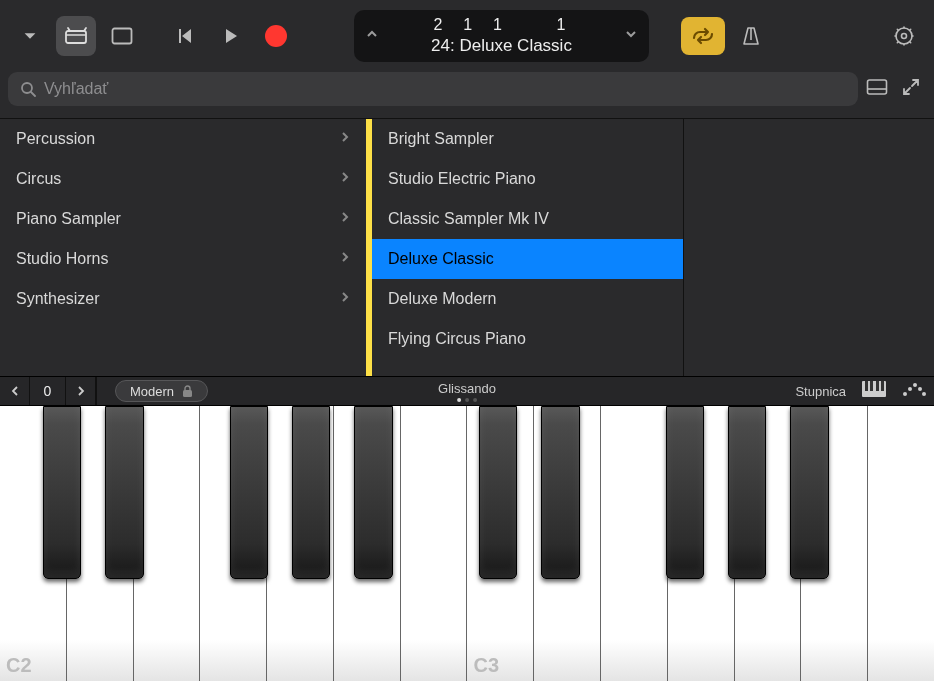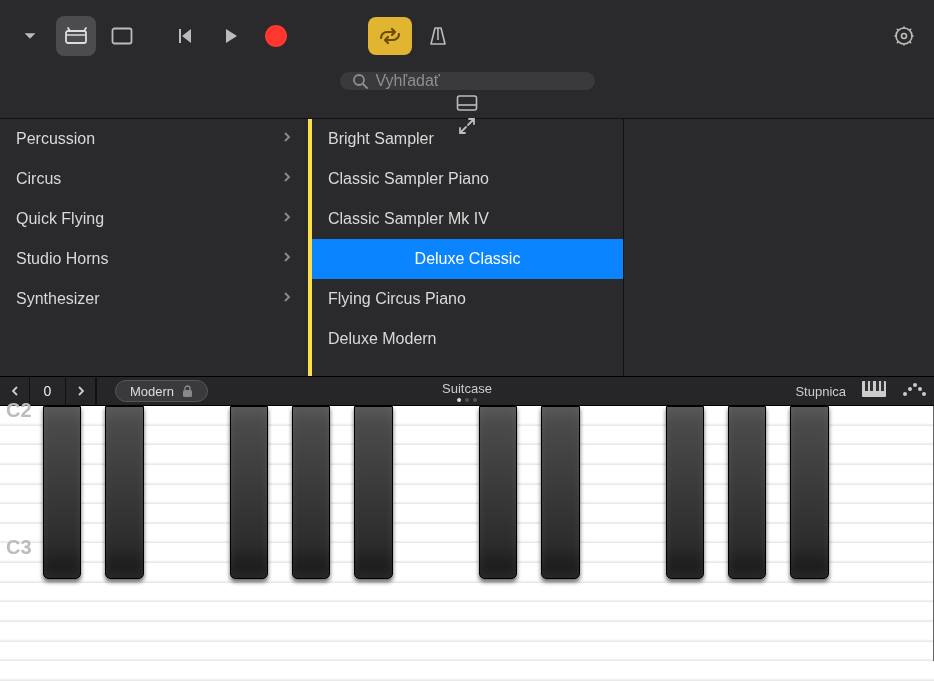--- a/index.html
+++ b/index.html
@@ -14,55 +14,55 @@
   .cycle-btn svg{stroke:#6b4b00;}
   .display-capsule { position:relative; flex:0 0 295px; height:52px; margin:0 6px; background:#141415; border-radius:10px; display:flex; flex-direction:column; align-items:center; justify-content:center; gap:2px;}
   .display-top { font-size:16px; color:#eee; letter-spacing:4px; text-align:center; white-space:pre;}
   .display-bottom { font-size:17px; color:#eee; }
   .capsule-left,.capsule-right{position:absolute; top:50%; transform:translateY(-50%); color:#9c9c9c; cursor:pointer;}
   .capsule-left{left:10px;} .capsule-right{right:10px;}
   .spacer { flex:1; }
   .record-dot{width:22px;height:22px;border-radius:50%;background:#ff3730;}
 
   
-  .search-row { height:46px; display:flex; align-items:center; padding:0 8px; gap:4px;flex-direction:column;}
+  .search-row { height:46px; display:flex; align-items:flex-start; padding:0 8px; gap:4px;}
   .search-box { flex:1; height:34px; background:#3a3a3c; border-radius:9px; display:flex; align-items:center; padding:0 12px; gap:8px;}
   .search-box input { flex:1; background:transparent; border:none; outline:none; color:#ddd; font-size:16px;}
   .search-box input::placeholder{color:#8e8e90;}
   .sr-btn{width:30px;height:30px;display:flex;align-items:center;justify-content:center;color:#bbb;cursor:pointer;}
 
   
   .browser { display:flex; height:258px; border-top:1px solid #111;}
   .col { overflow:hidden; }
-  .col1 { width:312px; border-right:4px solid #fde047;}
+  .col1 { width:372px; border-right:6px solid #fde047;}
   .col2 { width:312px; border-right:1px solid #111;}
   .col3 { flex:1; }
   .row { height:40px; display:flex; align-items:center; padding:0 16px; font-size:16px; color:#d9d9d9; cursor:pointer; justify-content:space-between;}
   .row .chev{color:#888;}
-  .row.selected { background:#0a84ff; color:#ffffff;justify-content:center;}
+  .row.selected { background:#0a84ff; color:#000000;}
 
   
   .kb-strip{height:30px;background:#262628;border-top:1px solid #000;border-bottom:1px solid #000;display:flex;align-items:center;position:relative;}
   .octave-group{display:flex;align-items:center;height:100%;border-right:1px solid #111;}
   .oct-btn{width:30px;height:100%;display:flex;align-items:center;justify-content:center;cursor:pointer;color:#ccc;border-right:1px solid #111;}
   .oct-btn:last-child{border-right:none;}
   .oct-val{width:36px;text-align:center;color:#eee;font-size:14px;border-right:1px solid #111;height:100%;display:flex;align-items:center;justify-content:center;}
   .sustain-pill{margin-left:18px;height:22px;padding:0 14px;border-radius:11px;background:#3a3a3c;display:flex;align-items:center;gap:8px;font-size:13px;color:#ddd;border:1px solid #565658;}
   .kb-center{position:absolute;left:50%;transform:translateX(-50%);text-align:center;}
   .kb-center .lbl{font-size:13px;color:#ccc;}
   .dots{display:flex;gap:4px;justify-content:center;margin-top:2px;}
   .dots span{width:4px;height:4px;border-radius:50%;background:#555;}
   .dots span.on{background:#ddd;}
   .kb-right{position:absolute;right:8px;display:flex;align-items:center;gap:16px;}
   .scale-lbl{font-size:13px;color:#ccc;cursor:pointer;}
   .mini-icon{cursor:pointer;}
 
   
   .keyboard{position:relative;height:275px;background:#fff;}
-  .whites{display:flex;height:100%;flex-direction:column;}
+  .whites{display:flex;height:100%;}
   .white-key{flex:1;border-right:1px solid #666;background:linear-gradient(#fff 0%,#fff 85%,#e4e4e4 100%);position:relative;cursor:pointer;}
   .white-key:last-child{border-right:none;}
   .white-key .oct-label{position:absolute;bottom:4px;left:6px;font-size:20px;font-weight:600;color:#bcbcbc;}
   .blacks{position:absolute;top:0;left:0;right:0;height:63%;pointer-events:none;}
   .black-key{position:absolute;top:0;width:4.1%;height:100%;pointer-events:auto;cursor:pointer;
     background:linear-gradient(#585858 0%, #4a4a4a 10%, #2c2c2c 80%, #161616 100%);
     border-radius:0 0 5px 5px;border:1px solid #000;box-shadow:0 3px 4px rgba(0,0,0,.6), inset 0 -6px 8px rgba(255,255,255,.08);}
   .kb-shadow{position:absolute;top:0;left:0;right:0;height:10px;background:linear-gradient(rgba(0,0,0,.55),transparent);pointer-events:none;}
 </style>
 </head>
@@ -96,20 +96,34 @@
     <svg width="20" height="20" viewBox="0 0 20 20" fill="#bbb">
         <path d="M6 3l11 7-11 7z"></path>
       </svg>
   </div>
   <div class="tb-btn">
     <div class="record-dot"></div>
   </div>
 
   <div style="width:40px"></div>
 
+  <div class="display-capsule">
+    <div class="capsule-left">
+      <svg width="16" height="16" viewBox="0 0 16 16" fill="none" stroke="#9c9c9c" stroke-width="2">
+          <path d="M4 10l4-4 4 4"></path>
+        </svg>
+    </div>
+    <div class="display-top">2  1  1      1</div>
+    <div class="display-bottom">24: Deluxe Classic</div>
+    <div class="capsule-right">
+      <svg width="16" height="16" viewBox="0 0 16 16" fill="none" stroke="#9c9c9c" stroke-width="2">
+          <path d="M4 6l4 4 4-4"></path>
+        </svg>
+    </div>
+  </div>
 
   <div style="width:14px"></div>
   <div class="cycle-btn">
     <svg width="26" height="20" viewBox="0 0 26 20" fill="none" stroke-width="2.2" stroke-linecap="round">
         <path d="M4 12a6 6 0 0 1 6-6h8m0 0-3-3m3 3-3 3M22 8a6 6 0 0 1-6 6H8m0 0 3 3m-3-3 3-3"></path>
       </svg>
   </div>
   <div class="tb-btn">
     <svg width="22" height="22" viewBox="0 0 22 22" fill="none" stroke="#bbb" stroke-width="1.6" stroke-linejoin="round">
         <path d="M8 3h6l4 16H4zM11 3v12M7 19h8"></path>
@@ -155,21 +169,21 @@
             <path d="M3 3l4 4-4 4"></path>
           </svg></span>
       </div>
       <div class="row">
         <span>Circus</span>
         <span class="chev"><svg width="10" height="14" viewBox="0 0 10 14" fill="none" stroke="#888" stroke-width="2">
             <path d="M3 3l4 4-4 4"></path>
           </svg></span>
       </div>
       <div class="row">
-        <span>Quick Flying</span>
+        <span>Piano Sampler</span>
         <span class="chev"><svg width="10" height="14" viewBox="0 0 10 14" fill="none" stroke="#888" stroke-width="2">
             <path d="M3 3l4 4-4 4"></path>
           </svg></span>
       </div>
       <div class="row">
         <span>Studio Horns</span>
         <span class="chev"><svg width="10" height="14" viewBox="0 0 10 14" fill="none" stroke="#888" stroke-width="2">
             <path d="M3 3l4 4-4 4"></path>
           </svg></span>
       </div>
@@ -178,33 +192,33 @@
         <span class="chev"><svg width="10" height="14" viewBox="0 0 10 14" fill="none" stroke="#888" stroke-width="2">
             <path d="M3 3l4 4-4 4"></path>
           </svg></span>
       </div>
     </div>
   <div class="col col2" id="col-presets">
       <div class="row">
         <span>Bright Sampler</span>
       </div>
       <div class="row">
-        <span>Classic Sampler Piano</span>
+        <span>Studio Electric Piano</span>
       </div>
       <div class="row">
         <span>Classic Sampler Mk IV</span>
       </div>
       <div class="row selected">
         <span>Deluxe Classic</span>
       </div>
       <div class="row">
+        <span>Deluxe Modern</span>
+      </div>
+      <div class="row">
         <span>Flying Circus Piano</span>
-      </div>
-      <div class="row">
-        <span>Deluxe Modern</span>
       </div>
     </div>
   <div class="col col3"></div>
 </div>
 
 <div class="kb-strip">
   <div class="octave-group">
     <div class="oct-btn">
       <svg width="10" height="12" viewBox="0 0 10 12" fill="none" stroke="#ccc" stroke-width="1.8">
           <path d="M7 2 3 6l4 4"></path>
@@ -218,21 +232,21 @@
     </div>
   </div>
   <div class="sustain-pill">
     <span>Modern</span>
     <svg width="11" height="13" viewBox="0 0 11 13" fill="#888">
         <rect x="1" y="5" width="9" height="7" rx="1.5"></rect>
         <path d="M3 5V3.5a2.5 2.5 0 015 0V5" fill="none" stroke="#888" stroke-width="1.4"></path>
       </svg>
   </div>
   <div class="kb-center">
-    <div class="lbl">Suitcase</div>
+    <div class="lbl">Glissando</div>
     <div class="dots">
         <span class="on"></span>
         <span></span>
         <span></span>
       </div>
   </div>
   <div class="kb-right">
     <span class="scale-lbl">Stupnica</span>
     <span class="mini-icon">
       <svg width="24" height="16" viewBox="0 0 24 16">

